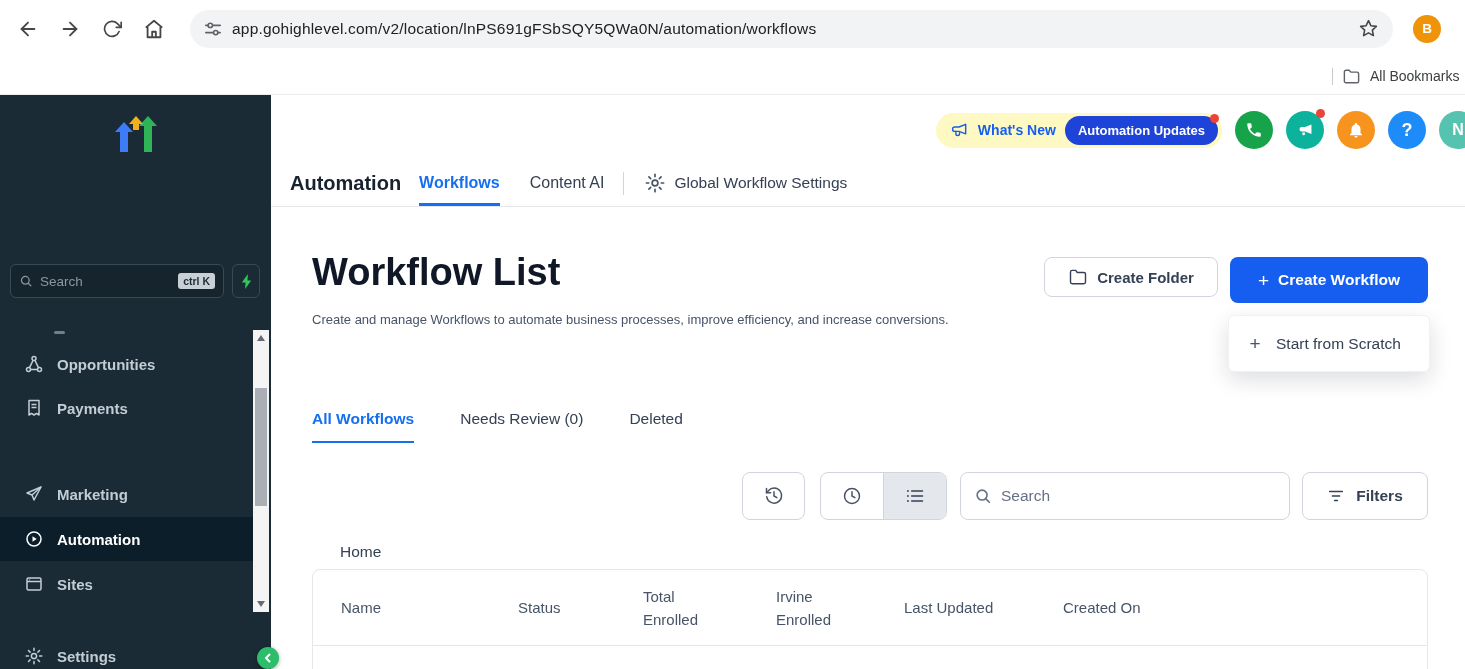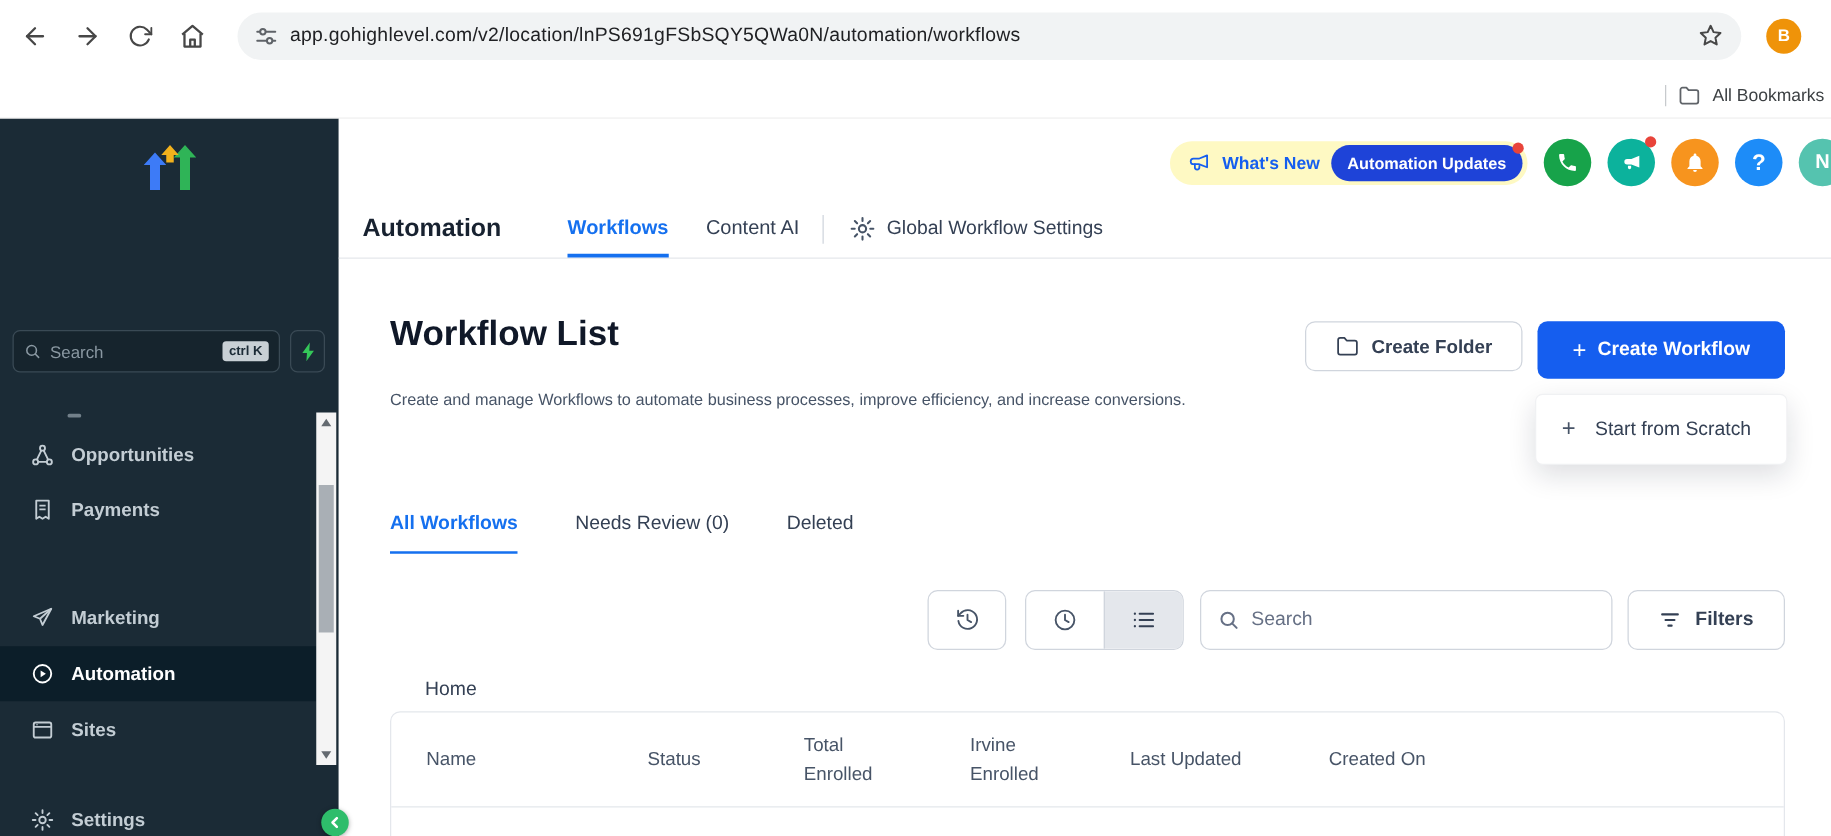--- a/index.html
+++ b/index.html
@@ -49,26 +49,26 @@
   .dot { position:absolute; width:9px; height:9px; border-radius:50%; background:#e8443a; top:-2px; right:-1px; }
   .circ { position:relative; width:38px; height:38px; border-radius:50%; display:flex; align-items:center; justify-content:center; flex:0 0 auto; cursor:pointer; }
   .c-phone { background:#17a34a; } .c-mega { background:#0cb29c; } .c-bell { background:#f7941e; } .c-help { background:#1d8cf8; }
   .c-avatar { background:#55c3af; color:#fff; font-size:16px; font-weight:bold; margin-right:-12px; }
   .help-q { color:#fff; font-size:18px; font-weight:bold; }
 
   .nav-row { position:absolute; top:65px; left:0; right:0; height:47px; border-bottom:1px solid #e5e7eb; display:flex; align-items:stretch; }
   .nav-title { align-self:center; margin-left:19px; font-size:20px; font-weight:bold; color:#182230; }
   .nav-tab { display:flex; align-items:center; border-bottom:3px solid transparent; padding-top:3px; font-size:16px; color:#344054; cursor:pointer; }
   .nav-tab.active { color:#1570ef; border-bottom-color:#1570ef; font-weight:bold; }
-  .nav-tab.t1 { margin-left:53px; } .nav-tab.t2 { margin-left:30px; }
+  .nav-tab.t1 { margin-left:18px; } .nav-tab.t2 { margin-left:30px; }
   .nav-divider { align-self:center; width:1px; height:23px; background:#d0d5dd; margin-left:19px; }
   .gws { align-self:center; display:flex; align-items:center; gap:9px; margin-left:21px; font-size:15.5px; color:#344054; cursor:pointer; }
 
   .pbody { position:absolute; top:112px; left:0; right:0; bottom:0; }
-  .page-title { position:absolute; left:41px; top:44px; font-size:28px; font-weight:bold; color:#101828; }
+  .page-title { position:absolute; left:41px; top:44px; font-size:38px; font-weight:bold; color:#101828; }
   .page-sub { position:absolute; left:41px; top:99px; width:715px; font-size:13px; line-height:28px; color:#475467; }
   .btn-folder { position:absolute; left:773px; top:50px; width:174px; height:40px; background:#fff; border:1px solid #d0d5dd; border-radius:8px; display:flex; align-items:center; justify-content:center; gap:9px; font-size:15px; font-weight:bold; color:#344054; cursor:pointer; }
   .btn-primary { position:absolute; left:959px; top:50px; width:198px; height:46px; background:#155eef; border-radius:8px; display:flex; align-items:center; justify-content:center; gap:9px; color:#fff; font-size:15.5px; font-weight:bold; cursor:pointer; }
   .plus { font-size:19px; font-weight:normal; line-height:1; }
   .dropdown { position:absolute; left:957px; top:108px; width:202px; background:#fff; border:1px solid #f0f1f3; border-radius:6px; box-shadow:0 8px 22px rgba(16,24,40,.14); padding:7px 0; z-index:6; }
   .dd-item { height:41px; display:flex; align-items:center; padding:0 17px; gap:12px; font-size:15.5px; color:#344054; cursor:pointer; }
   .dd-plus { font-size:19px; color:#475467; width:18px; text-align:center; }
 
   .pill-tabs { position:absolute; left:41px; top:203px; display:flex; gap:46px; }
   .ptab { font-size:15.5px; color:#344054; padding-bottom:13px; border-bottom:2.5px solid transparent; cursor:pointer; }

